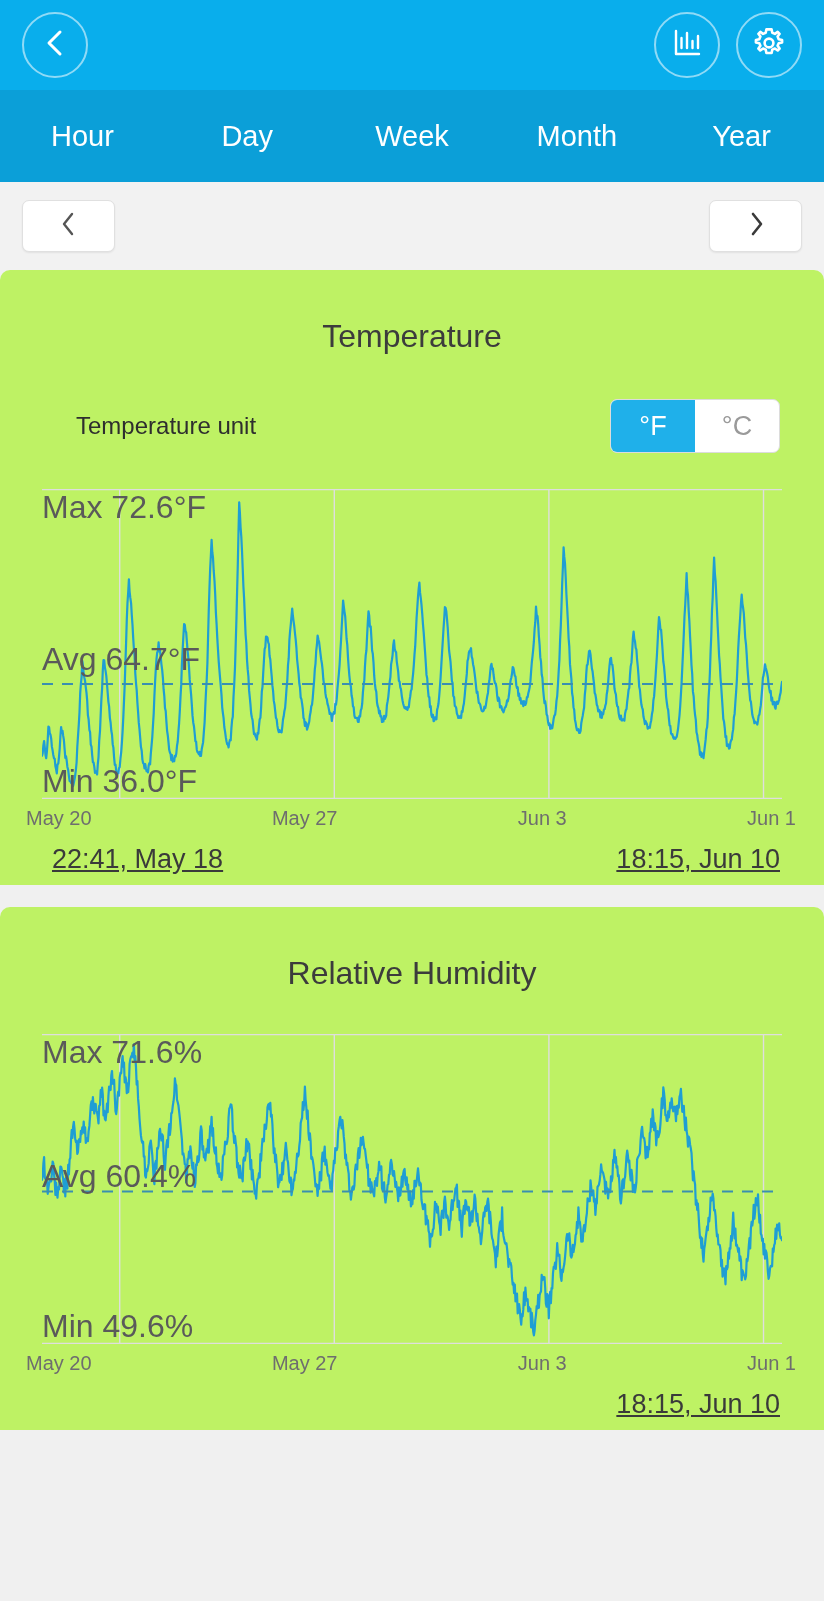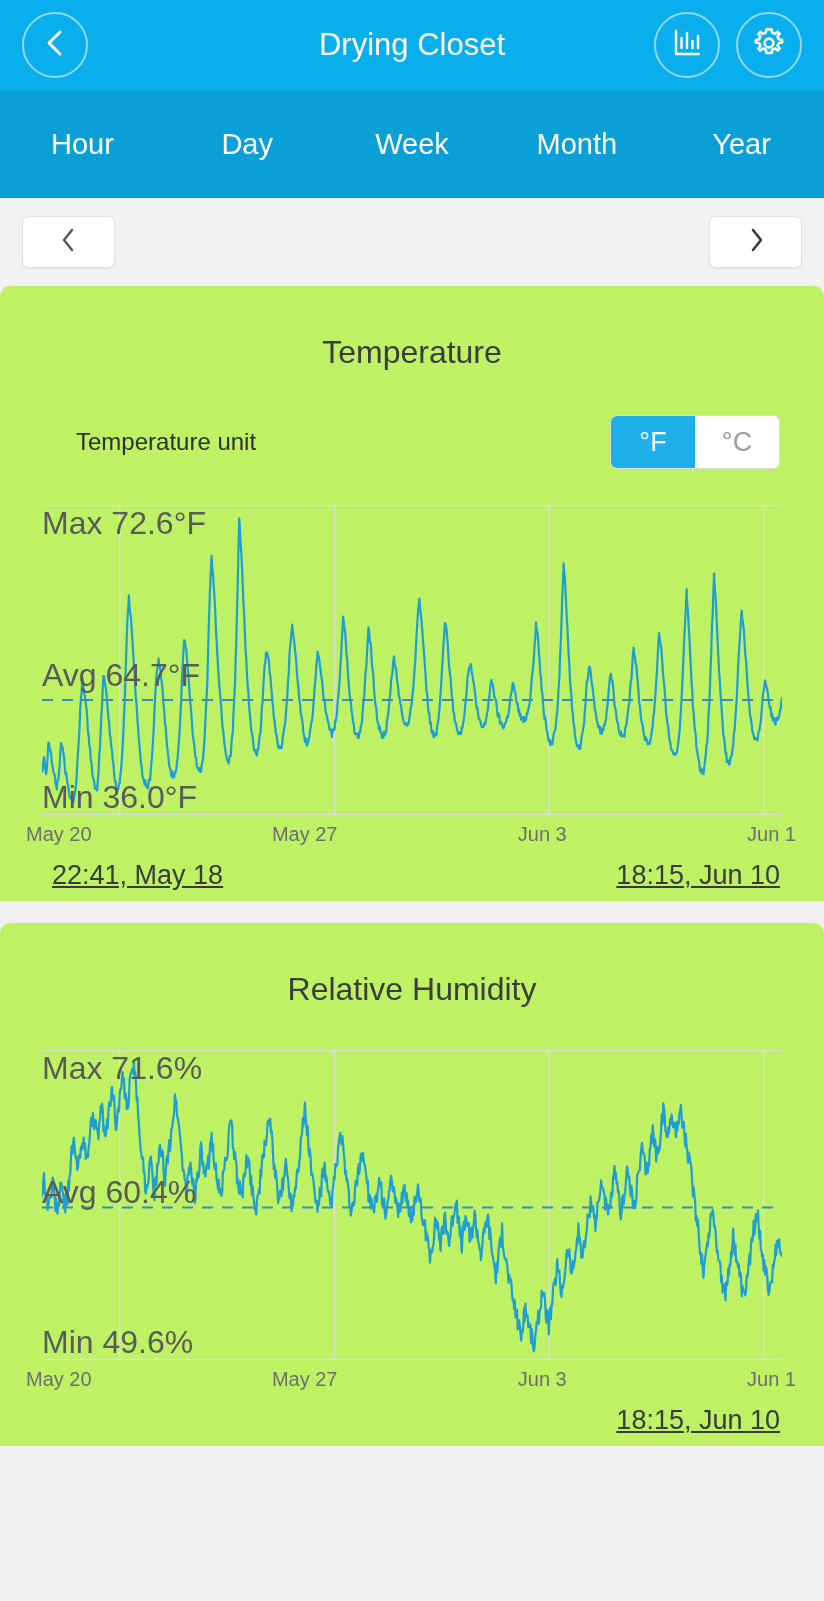--- a/index.html
+++ b/index.html
@@ -37,21 +37,21 @@
   }
   .appbar-right {
     margin-left: auto;
     display: flex;
     gap: 16px;
     z-index: 2;
   }
 
   
   .tabs {
-    height: 108px;
+    height: 92px;
     background: #0b9fd8;
     display: flex;
     align-items: center;
   }
   .tab {
     flex: 1;
     text-align: center;
     color: #ffffff;
     font-size: 29px;
     cursor: pointer;
@@ -151,21 +151,20 @@
 
 <div class="appbar">
   <div class="circle-btn">
     <span>
       <svg width="26" height="30" viewBox="0 0 26 30" fill="none" stroke="#ffffff" stroke-width="3" stroke-linecap="round" stroke-linejoin="round">
         <polyline points="18,4 7,15 18,26"></polyline>
       </svg>
     </span>
   </div>
 
-  <div class="appbar-title">Drying Closet</div>
 
   <div class="appbar-right">
     <div class="circle-btn">
       <span>
         <svg width="32" height="32" viewBox="0 0 32 32" fill="none" stroke="#ffffff" stroke-width="2.4" stroke-linecap="round" stroke-linejoin="round">
           <polyline points="5,4 5,27 28,27"></polyline>
           <line x1="10.5" y1="21" x2="10.5" y2="11"></line>
           <line x1="16" y1="21" x2="16" y2="6"></line>
           <line x1="21.5" y1="21" x2="21.5" y2="14"></line>
           <line x1="27" y1="21" x2="27" y2="9"></line>

